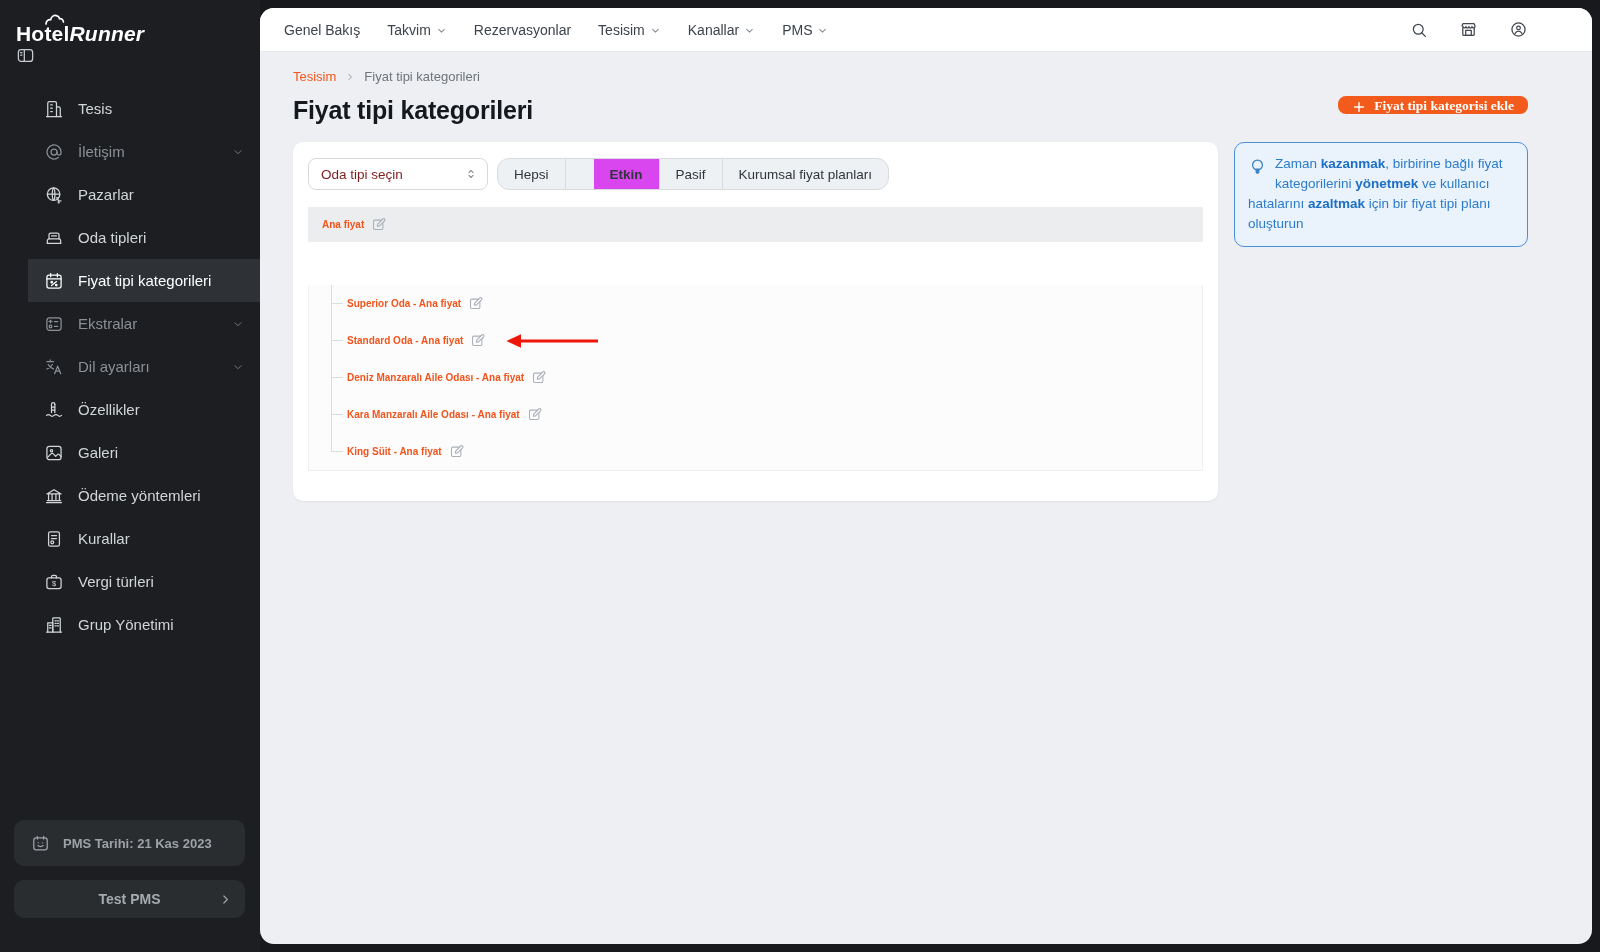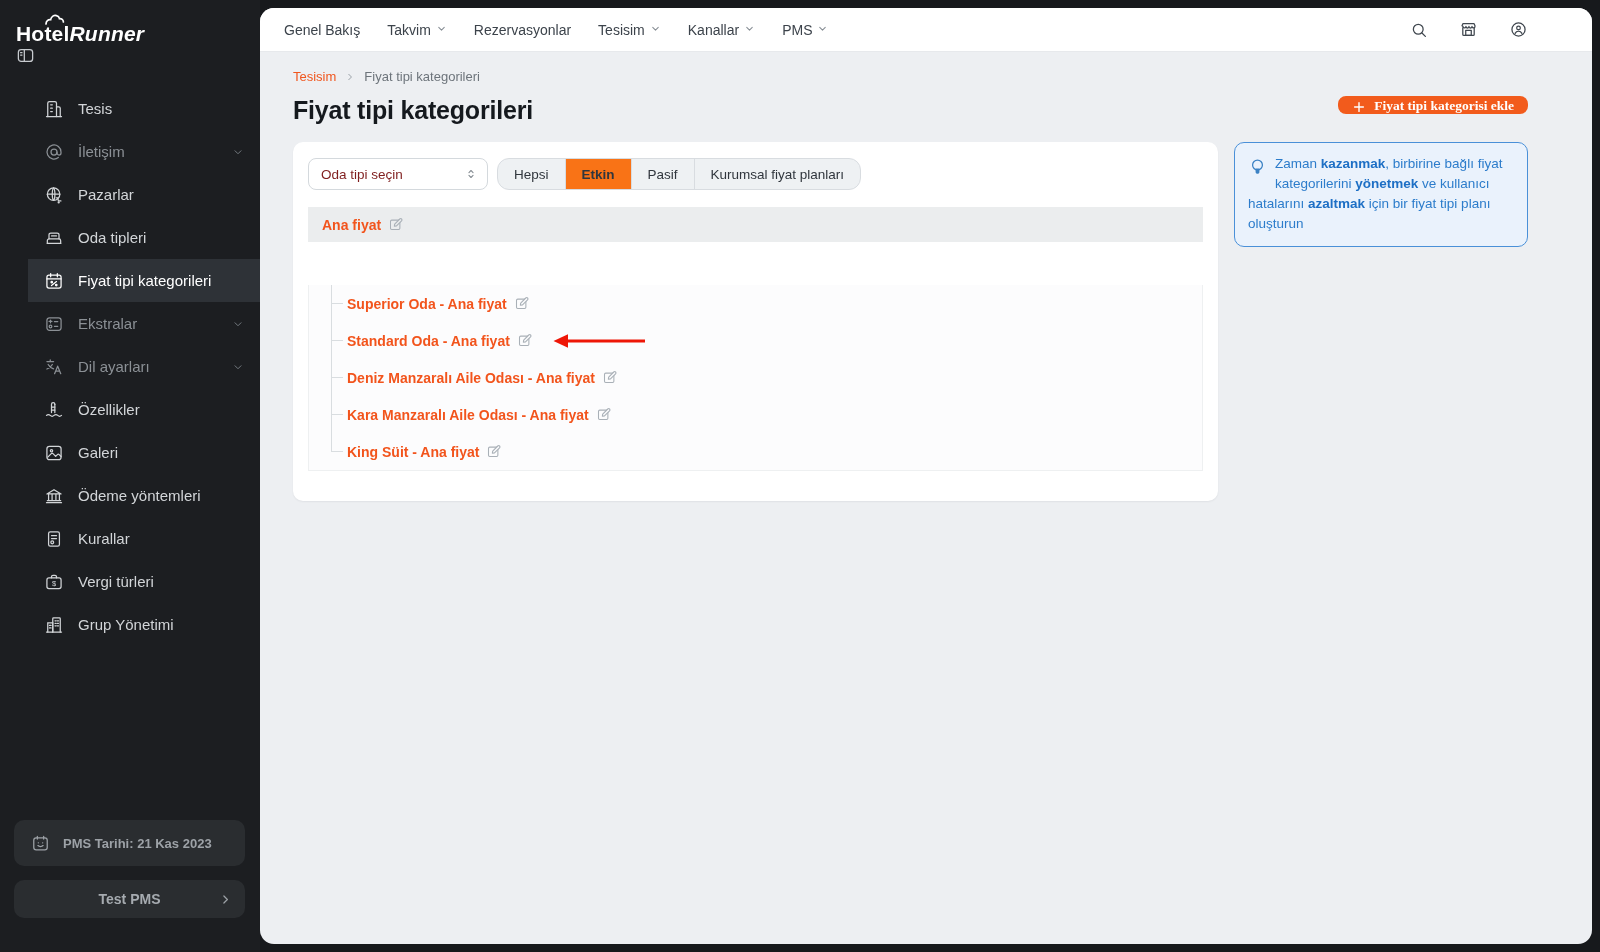--- a/index.html
+++ b/index.html
@@ -21,21 +21,21 @@
   .nav-item.active { background:#2e3237; color:#ffffff; }
   .nav-item .chev { margin-left:auto; color:#73797f; }
   .sidebar-footer { position:absolute; left:14px; right:15px; bottom:34px; }
   .pms-pill { height:46px; background:#2a2d30; border-radius:10px; display:flex; align-items:center; gap:13px; padding:0 17px; color:#9da2a7; font-size:13px; font-weight:600; margin-bottom:14px; }
   .test-pms { height:38px; background:#2a2d30; border-radius:10px; display:flex; align-items:center; justify-content:center; color:#a6abb0; font-size:14px; font-weight:600; position:relative; cursor:pointer; }
   .test-pms .chev { position:absolute; right:13px; color:#9da2a7; }
 
   
   .sheet { position:absolute; left:260px; top:8px; width:1332px; height:936px; background:#edeff2; border-radius:14px; overflow:hidden; }
   .topnav { height:44px; background:#fff; border-bottom:1px solid #e7e9ec; display:flex; align-items:center; padding:0 64px 0 24px; }
-  .top-link { font-size:14px; color:#3c434b; margin-right:27px; display:flex; gap:5px; cursor:pointer; white-space:nowrap; }
+  .top-link { font-size:14px; color:#3c434b; margin-right:27px; display:flex; align-items:center; gap:5px; cursor:pointer; white-space:nowrap; }
   .top-link .chev { color:#858c93; margin-top:1px; }
   .topnav-icons { margin-left:auto; display:flex; gap:31px; align-items:center; color:#40474f; }
   .topnav-icons > span { cursor:pointer; }
 
   .content { padding:14px 64px 0 33px; }
   .breadcrumb { display:flex; gap:9px; align-items:center; font-size:13px; margin-top:3px; }
   .bc-parent { color:#f0561e; cursor:pointer; }
   .bc-sep { color:#9aa1a8; margin-top:1px; }
   .bc-current { color:#6d747b; }
   .title-row { display:flex; align-items:flex-start; justify-content:space-between; margin-top:12px; }
@@ -43,25 +43,25 @@
   .add-btn { background:#f25b1c; color:#fff; border:none; border-radius:8px; height:18px; padding:0 14px; font-size:13.5px; font-weight:600; display:flex; align-items:flex-end; gap:8px; cursor:pointer; font-family:Liberation Serif, serif; }
 
   .main-row { display:flex; gap:16px; margin-top:17px; align-items:flex-start; }
   .card { width:925px; background:#fff; border-radius:10px; box-shadow:0 1px 2px rgba(16,24,40,.06); padding:16px 15px 30px; }
   .filter-row { display:flex; gap:9px; }
   .select { width:180px; height:32px; border:1px solid #d4d9dd; border-radius:8px; background:#fff; display:flex; align-items:center; justify-content:space-between; padding:0 9px 0 12px; font-size:13.5px; color:#7f1d1d; cursor:pointer; }
   .select .updown { color:#8a9197; }
   .segmented { display:flex; height:32px; border:1px solid #d8dce0; border-radius:12px; background:#eef1f3; overflow:hidden; }
   .seg { display:flex; align-items:center; padding:0 16px; font-size:13.5px; color:#30363d; border-right:1px solid #d8dce0; cursor:pointer; white-space:nowrap; }
   .seg:last-child { border-right:none; }
-  .seg.active { background:#f97316; font-weight:600; }
+  .seg.active { background:#d946ef; font-weight:600;margin-left:28px; }
 
   .tree { margin-top:17px; }
   .tree-header { height:35px; background:#ebedee; display:flex; align-items:center; padding:0 14px; }
-  .tree-node-label { color:#f2541c; font-size:14px; font-weight:700; display:flex; align-items:center; cursor:pointer; }
+  .tree-node-label { color:#f2541c; font-size:10px; font-weight:700; display:flex; align-items:center; cursor:pointer; }
   .edit-icon { margin-left:7px; color:#a9b0b7; cursor:pointer; }
   .tree-body { position:relative; background:#fcfcfd; border:1px solid #eef0f1; border-top:none;margin-top:43px; }
   .tree-vline { position:absolute; left:22px; top:0; width:1px; height:167px; background:#d9dde0; }
   .tree-row { height:37px; display:flex; align-items:center; padding-left:38px; position:relative; }
   .tree-row::before { content:""; position:absolute; left:22px; top:18px; width:12px; height:1px; background:#d9dde0; }
   .arrow { margin-left:20px; }
 
   .tip { width:294px; background:#eaf2fc; border:1.5px solid #4a90d8; border-radius:10px; padding:11px 13px 12px; color:#2c7ccb; font-size:13.5px; line-height:20px; }
   .tip b { color:#1d6fc5; }
   .bulb { float:left; width:27px; height:40px; padding-top:2px; color:#3b82c4; }

